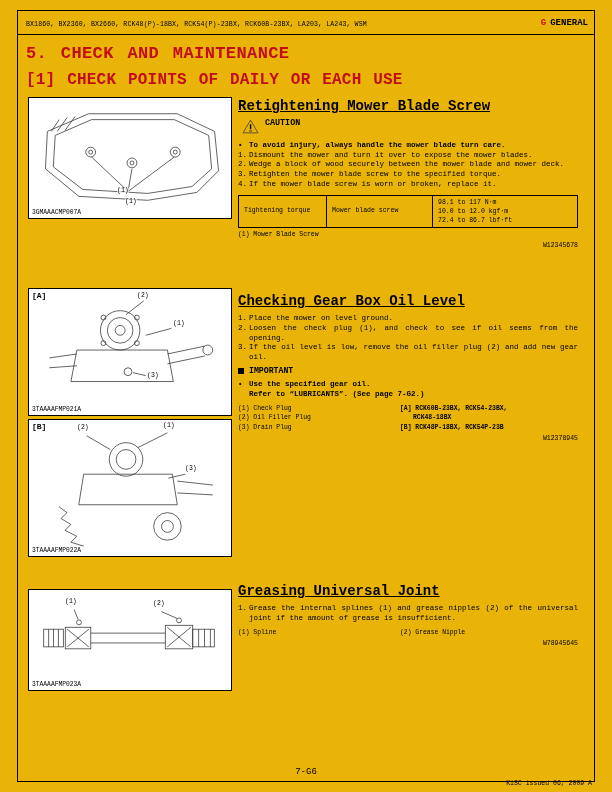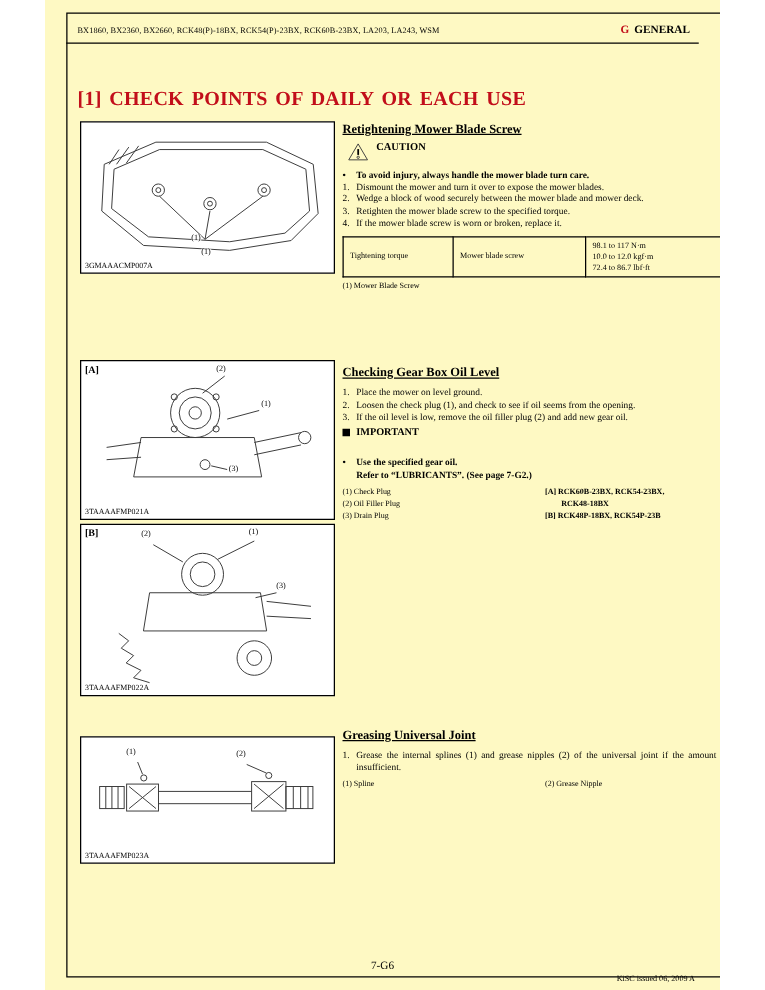--- a/index.html
+++ b/index.html
@@ -1,59 +1,59 @@
 <!DOCTYPE html>
 <html style="--accent_red: #c20e1a;"><head>
 <meta charset="utf-8">
 <style>
   * { margin:0; padding:0; box-sizing:border-box; }
   html,body { background:#ffffff; }
   .page {
-    position:relative; width:540px; height:792px; background:#fef9c3;
-    font-family:Liberation Serif, serif; color:#000; overflow:hidden;
+    position:relative; width:612px; height:792px; background:#eab308;
+    font-family:Liberation Mono, monospace; color:#000; overflow:hidden;
     margin:0 auto;
   }
   .border-box { position:absolute; left:17px; top:10px; width:578px; height:772px; border:1px solid #000; }
   .header-models { position:absolute; left:26px; top:21px; font-size:6.6px; letter-spacing:.1px; }
   .header-section { position:absolute; right:24px; top:18px; font-size:9px; font-weight:bold; }
   .header-section .letter { color:var(--accent_red,#c20e1a); margin-right:4px; }
   .header-rule { position:absolute; left:17px; right:17px; top:34px; height:1px; background:#000; }
 
   .page-title { position:absolute; left:26px; top:44px; font-size:17px; font-weight:bold; color:var(--accent_red,#c20e1a); word-spacing:3px; letter-spacing:.4px; }
   .page-subtitle { position:absolute; left:26px; top:71px; font-size:16px; font-weight:bold; color:var(--accent_red,#c20e1a); word-spacing:2px; letter-spacing:.2px; }
 
   .figbox { position:absolute; left:28px; width:204px; border:1px solid #000; background:#fff; }
   .figbox svg { position:absolute; left:0; top:0; width:100%; height:100%; }
   .fig-caption { position:absolute; left:3px; bottom:2px; font-size:6.3px; }
   .fig-tag { position:absolute; left:3px; top:2px; font-size:8px; font-weight:bold; }
   .callout { position:absolute; font-size:6.5px; background:rgba(255,255,255,.7); line-height:1; }
 
   .rsec { position:absolute; left:238px; width:340px; font-size:7.5px; line-height:1.3; }
-  .sec-heading { font-size:10px; font-weight:bold; text-decoration:underline; margin-bottom:4px; }
+  .sec-heading { font-size:14px; font-weight:bold; text-decoration:underline; margin-bottom:4px; }
 
   .caution-head { display:flex; align-items:flex-start; gap:6px; margin:2px 0 3px 4px; }
   .caution-label { font-weight:bold; font-size:8.4px; line-height:1; }
 
   .step { display:flex; }
   .step .num { flex:0 0 11px; }
   .step .txt { flex:1 1 auto; text-align:justify; }
   .bold { font-weight:bold; }
 
   .spec-table { border-collapse:collapse; width:100%; margin:5px 0 3px 0; }
   .spec-table td { border:1px solid #000; font-size:6.5px; padding:2px 5px; vertical-align:middle; }
   .spec-table .vals div { line-height:1.4; }
 
   .legend { font-size:6.4px; margin-top:3px; }
   .legend-row { display:flex; font-size:6.4px; margin-top:4px; }
   .legend-col { line-height:1.5; }
   .legend-col.left { width:162px; }
   .indent { margin-left:13px; }
   .code { font-size:6.5px; text-align:right; margin-top:3px; }
 
-  .important-head { display:flex; align-items:center; gap:5px; margin-top:4px; margin-bottom:15px; }
+  .important-head { display:flex; align-items:center; gap:5px; margin-top:4px; margin-bottom:5px; }
   .sq { width:6px; height:6px; background:#000; display:inline-block; }
   .important-label { font-weight:bold; font-size:8.2px; line-height:1; }
   .bullet-cont { margin-left:11px; }
 
   .footer-page { position:absolute; left:0; right:0; bottom:15px; text-align:center; font-size:9px; }
   .footer-issue { position:absolute; right:20px; bottom:5px; font-size:6.5px; }
 
   svg path, svg line, svg circle, svg polyline, svg rect.ln { stroke:#3a3a3a; stroke-width:.8; fill:none; }
 </style>
 </head>
@@ -61,20 +61,21 @@
 
 <div class="page">
   <div class="border-box"></div>
 
   <div class="header-models">BX1860,  BX2360,  BX2660,  RCK48(P)-18BX,  RCK54(P)-23BX,  RCK60B-23BX,  LA203,  LA243,  WSM</div>
   <div class="header-section">
     <span class="letter">G</span><span>GENERAL</span>
   </div>
   <div class="header-rule"></div>
 
+  <div class="page-title">5.  CHECK  AND  MAINTENANCE</div>
   <div class="page-subtitle">[1]  CHECK  POINTS  OF  DAILY  OR  EACH  USE</div>
 
   <div class="figbox" style="top:97px; height:122px;">
     <svg viewBox="0 0 204 122">
       <path d="M18,34 L60,16 L150,16 L188,34 L192,74 L170,96 L120,104 L50,100 L16,72 Z"></path>
       <path d="M26,38 L63,22 L147,22 L182,38 L185,72 L165,90 L120,97 L54,93 L24,70 Z"></path>
       <line x1="30" y1="22" x2="22" y2="34"></line>
         <line x1="38" y1="20" x2="28" y2="34"></line>
         <line x1="46" y1="19" x2="36" y2="33"></line>
       <circle cx="62" cy="55" r="5"></circle>

